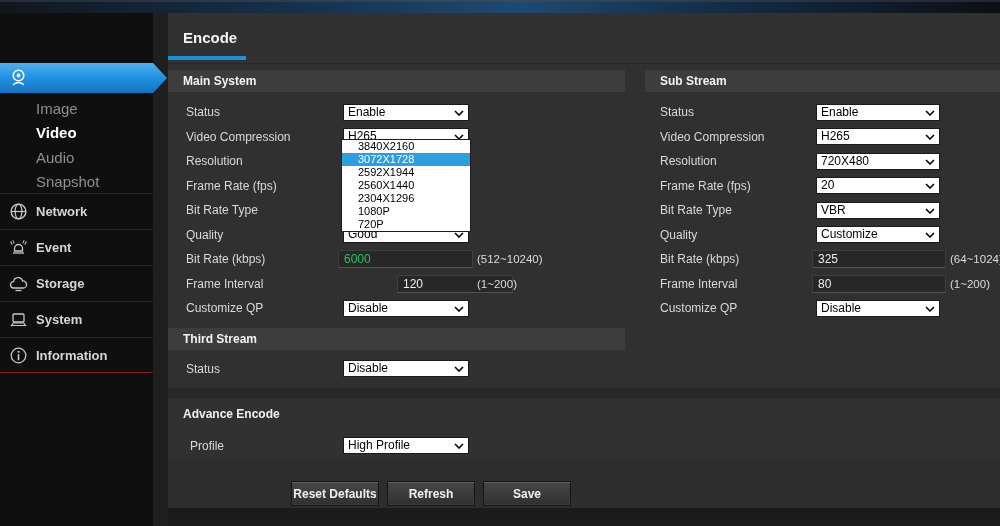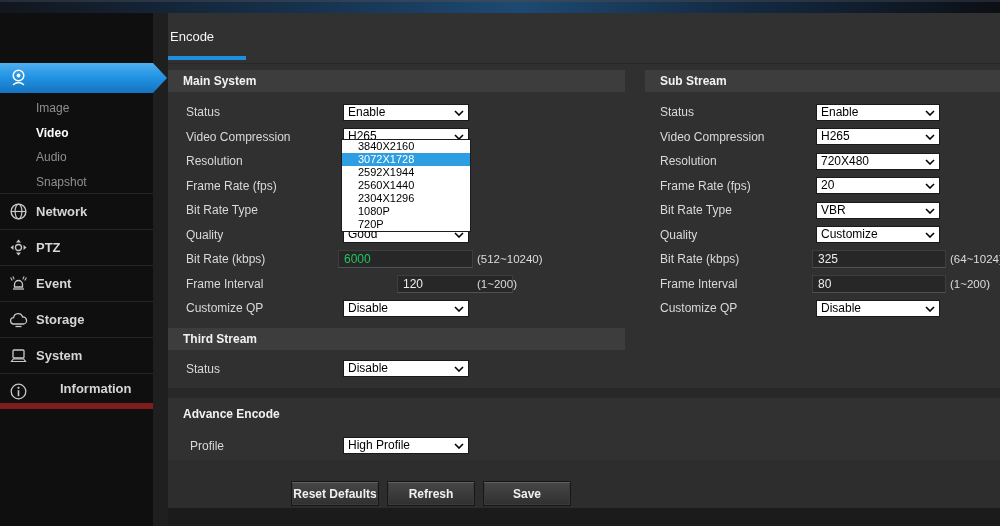--- a/index.html
+++ b/index.html
@@ -19,35 +19,35 @@
 
   .cam-active { position:absolute; left:0; top:50px; width:167px; height:30px;
     background:linear-gradient(180deg,#4fb0ef,#2394e4 45%,#1573c0);
     clip-path:polygon(0 0,153px 0,100% 50%,153px 100%,0 100%);
     display:flex; align-items:center; cursor:pointer; z-index:3; }
   .cam-active .ic { position:absolute; left:9px; top:5px; width:19px; height:19px; }
   .cam-active .lbl { position:absolute; left:36px; font-size:13px; font-weight:bold; color:#fff;margin-top:44px; }
 
   .subitems { position:absolute; left:0; top:83px; width:153px; }
   .subitem { height:24.5px; display:flex; align-items:center; cursor:pointer; }
-  .subitem span { margin-left:36px; font-size:12px; color:#8f8f8f; }
+  .subitem span { margin-left:36px; font-size:15px; color:#8f8f8f; }
   .subitem.active span { color:#ffffff; font-weight:bold; }
 
   .mainitems { position:absolute; left:0; top:180px; width:153px; }
   .mainitem { position:relative; height:36px; display:flex; align-items:center;
     border-top:1px solid #262626; cursor:pointer; }
-  .mainitem:last-child { border-bottom:6px solid #7f1d1d;padding-left:24px; }
+  .mainitem:last-child { border-bottom:1px solid #7f1d1d; }
   .mainitem .ic { position:absolute; left:9px; top:8px; width:19px; height:19px; }
   .mainitem span.lbl { margin-left:36px; font-size:13px; font-weight:bold; color:#d6d6d6; }
 
   
   .content { position:absolute; left:168px; top:13px; width:832px; height:513px; background:#2d2d2d; }
 
   .tabbar { position:absolute; left:0; top:0; width:832px; height:50px; background:#313131; }
-  .tab { position:absolute; left:2px; top:16px; font-size:13px; font-weight:normal; color:#f5f5f5; cursor:pointer; }
+  .tab { position:absolute; left:15px; top:16px; font-size:15px; font-weight:bold; color:#f5f5f5; cursor:pointer; }
   .tab-underline { position:absolute; left:0; top:43px; width:78px; height:4px; background:#1e8fdd; }
 
   .main-panel { position:absolute; left:0; top:50px; width:832px; height:325px; background:#303030; border-top:1px solid #272727; }
   .gap1 { position:absolute; left:0; top:375px; width:832px; height:10px; background:#282828; }
   .adv-panel { position:absolute; left:0; top:385px; width:832px; height:62px; background:#313131; }
   .bottom-band { position:absolute; left:0; top:495px; width:832px; height:18px; background:#1b1b1b; }
 
   .sec-hdr { position:absolute; height:22px; background:#3d3d3d; display:flex; align-items:center; }
   .sec-hdr span { margin-left:15px; font-size:12px; font-weight:bold; color:#f2f2f2; }
   .hdr-main  { left:0;   top:57px;  width:457px; }
@@ -131,32 +131,20 @@
             <circle cx="9.5" cy="9.5" r="7.4" fill="none" stroke="#c8c8c8" stroke-width="1.4"></circle>
             <ellipse cx="9.5" cy="9.5" rx="3.4" ry="7.4" fill="none" stroke="#c8c8c8" stroke-width="1.2"></ellipse>
             <line x1="2.2" y1="9.5" x2="16.8" y2="9.5" stroke="#c8c8c8" stroke-width="1.2"></line>
           </svg>
         </span>
         <span class="lbl">Network</span>
       </div>
       <div class="mainitem">
         <span class="ic">
           <svg viewBox="0 0 19 19" width="19" height="19">
-            <circle cx="9.5" cy="9.5" r="3" fill="none" stroke="#c8c8c8" stroke-width="1.3"></circle>
-            <path d="M9.5 1.5 L12 4.5 H7 Z" fill="#c8c8c8"></path>
-            <path d="M9.5 17.5 L12 14.5 H7 Z" fill="#c8c8c8"></path>
-            <path d="M1.5 9.5 L4.5 7 V12 Z" fill="#c8c8c8"></path>
-            <path d="M17.5 9.5 L14.5 7 V12 Z" fill="#c8c8c8"></path>
-          </svg>
-        </span>
-        <span class="lbl">PTZ</span>
-      </div>
-      <div class="mainitem">
-        <span class="ic">
-          <svg viewBox="0 0 19 19" width="19" height="19">
             <path d="M5.5 13 v-2.5 a4 4 0 0 1 8 0 V13 Z" fill="none" stroke="#c8c8c8" stroke-width="1.3"></path>
             <line x1="4" y1="15" x2="15" y2="15" stroke="#c8c8c8" stroke-width="1.3"></line>
             <path d="M3.2 6.5 L1.6 3.4 M5.2 5.4 L3.9 2.4" stroke="#c8c8c8" stroke-width="1.1"></path>
             <path d="M15.8 6.5 L17.4 3.4 M13.8 5.4 L15.1 2.4" stroke="#c8c8c8" stroke-width="1.1"></path>
           </svg>
         </span>
         <span class="lbl">Event</span>
       </div>
       <div class="mainitem">
         <span class="ic">

